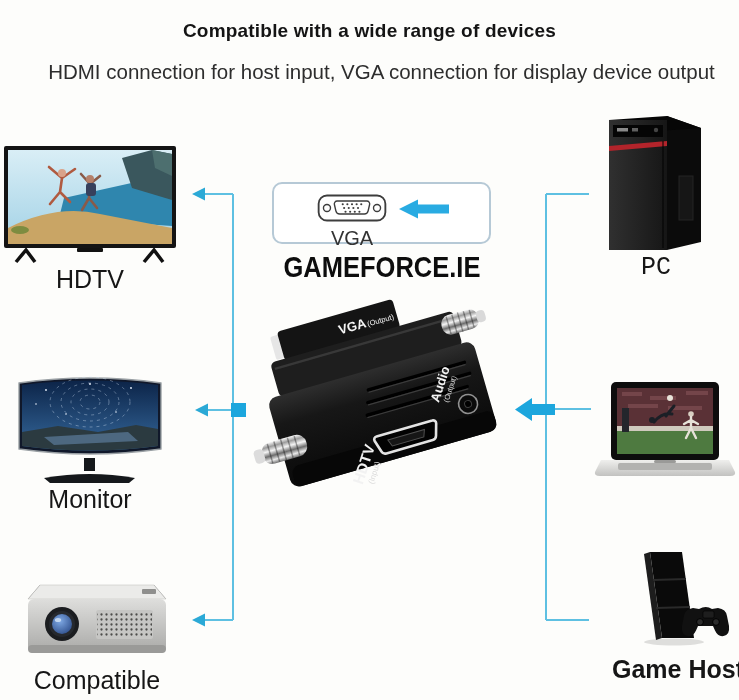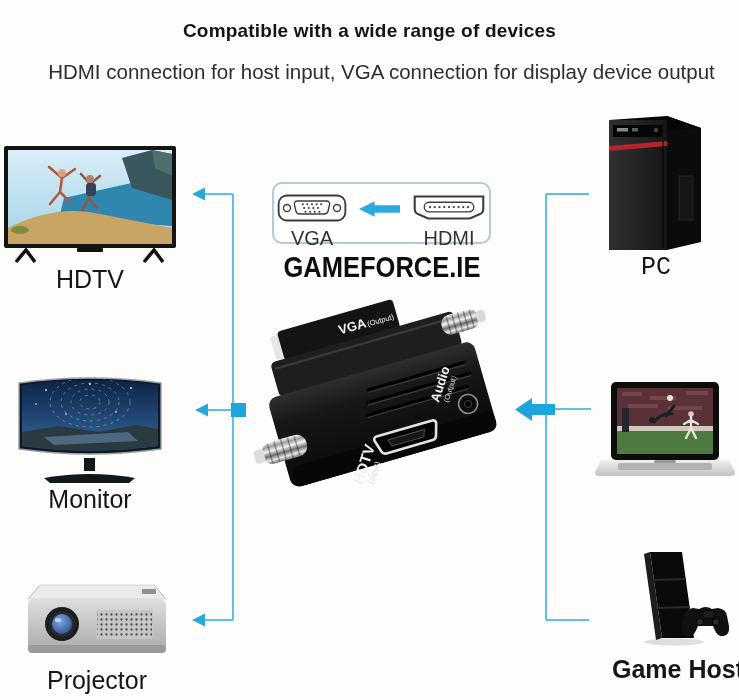--- a/index.html
+++ b/index.html
@@ -175,21 +175,21 @@
       <rect x="4" y="68" width="138" height="8" rx="4" fill="#9a9a98"></rect>
       <g>
         <circle cx="38" cy="47" r="17" fill="#1b1d20"></circle>
         <circle cx="38" cy="47" r="13" fill="#26292e"></circle>
         <circle cx="38" cy="47" r="10" fill="url(#lensG)"></circle>
         <ellipse cx="34" cy="43" rx="3.2" ry="2.1" fill="#cfe0f5" opacity=".85"></ellipse>
       </g>
       <rect x="72" y="33" width="57" height="29" rx="2.5" fill="#c6c6c4"></rect>
       <rect x="73" y="34" width="55" height="27" rx="2" fill="url(#grille)"></rect>
     </svg>
-    <figcaption>Projector</figcaption>
+    <figcaption>Compatible</figcaption>
   </figure>
 
   <figure class="device dev-pc">
     <svg width="118" height="142" viewBox="0 0 118 142">
       <defs>
         <linearGradient id="pcFront" x1="0" y1="0" x2="1" y2="0">
           <stop offset="0" stop-color="#303030"></stop>
             <stop offset="1" stop-color="#161616"></stop>
         </linearGradient>
       </defs>
@@ -280,38 +280,20 @@
             <circle cx="36" cy="24.5" r="1.15"></circle>
             <circle cx="41" cy="24.5" r="1.15"></circle>
             <circle cx="46" cy="24.5" r="1.15"></circle>
         </g>
       </svg>
       <span class="port-label">VGA</span>
     </div>
     <svg class="legend-arrow" width="50" height="22" viewBox="0 0 50 22">
       <polygon points="0,11 19,1.5 19,6.5 50,6.5 50,15.5 19,15.5 19,20.5" fill="#29abe2"></polygon>
     </svg>
-    <div class="legend-item">
-      <svg width="80" height="38" viewBox="0 0 84 36">
-        <path d="M6,6 h72 v13 a6,6 0 0 1 -4,5.6 l-10,4.4 h-44 l-10,-4.4 a6,6 0 0 1 -4,-5.6 z" fill="#fff" stroke="#3d3d3d" stroke-width="2.2"></path>
-        <rect x="16" y="12" width="52" height="10" rx="5" fill="none" stroke="#3d3d3d" stroke-width="1.4"></rect>
-        <g fill="#3d3d3d">
-          <circle cx="22" cy="17" r="1.2"></circle>
-            <circle cx="27" cy="17" r="1.2"></circle>
-            <circle cx="32" cy="17" r="1.2"></circle>
-          <circle cx="37" cy="17" r="1.2"></circle>
-            <circle cx="42" cy="17" r="1.2"></circle>
-            <circle cx="47" cy="17" r="1.2"></circle>
-          <circle cx="52" cy="17" r="1.2"></circle>
-            <circle cx="57" cy="17" r="1.2"></circle>
-            <circle cx="62" cy="17" r="1.2"></circle>
-        </g>
-      </svg>
-      <span class="port-label">HDMI</span>
-    </div>
   </div>
 
   <div class="brand">GAMEFORCE.IE</div>
 
   <svg class="adapter" width="275" height="215" viewBox="0 0 275 215">
     <defs>
       <linearGradient id="chromeG" x1="0" y1="0" x2="0" y2="1">
         <stop offset="0" stop-color="#fbfbfb"></stop>
           <stop offset=".2" stop-color="#9c9c9c"></stop>
         <stop offset=".4" stop-color="#f4f4f4"></stop>

